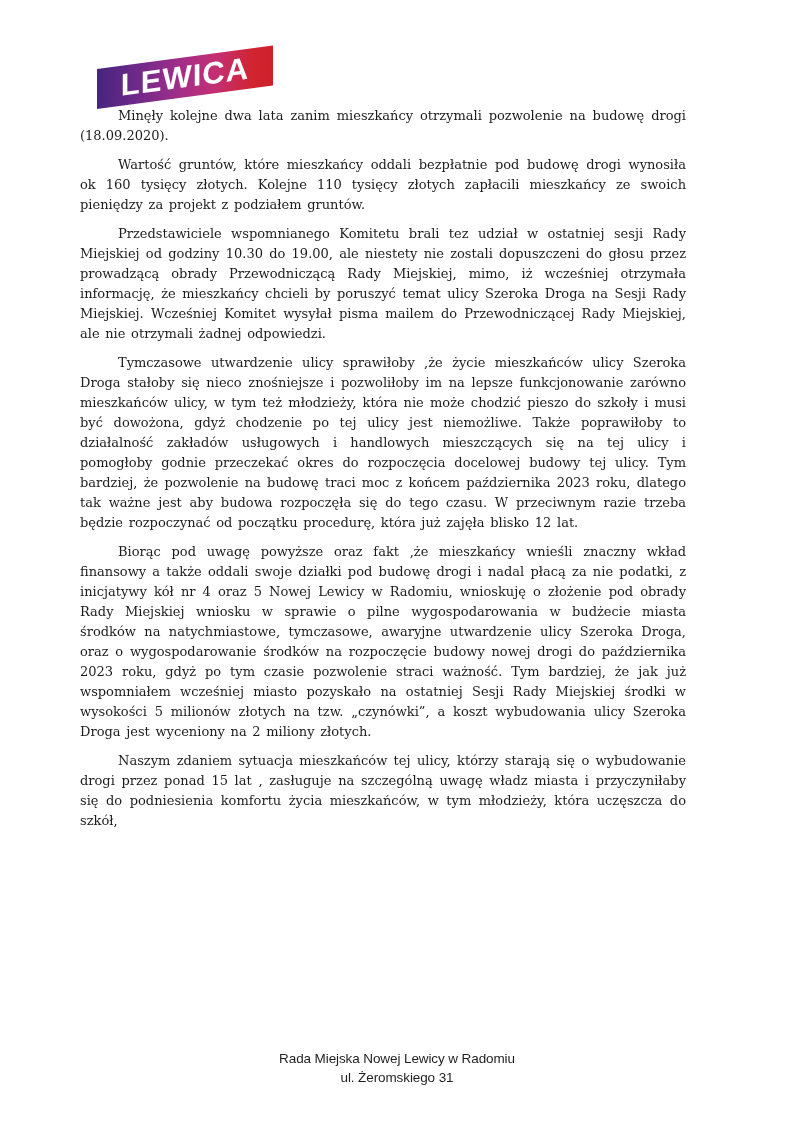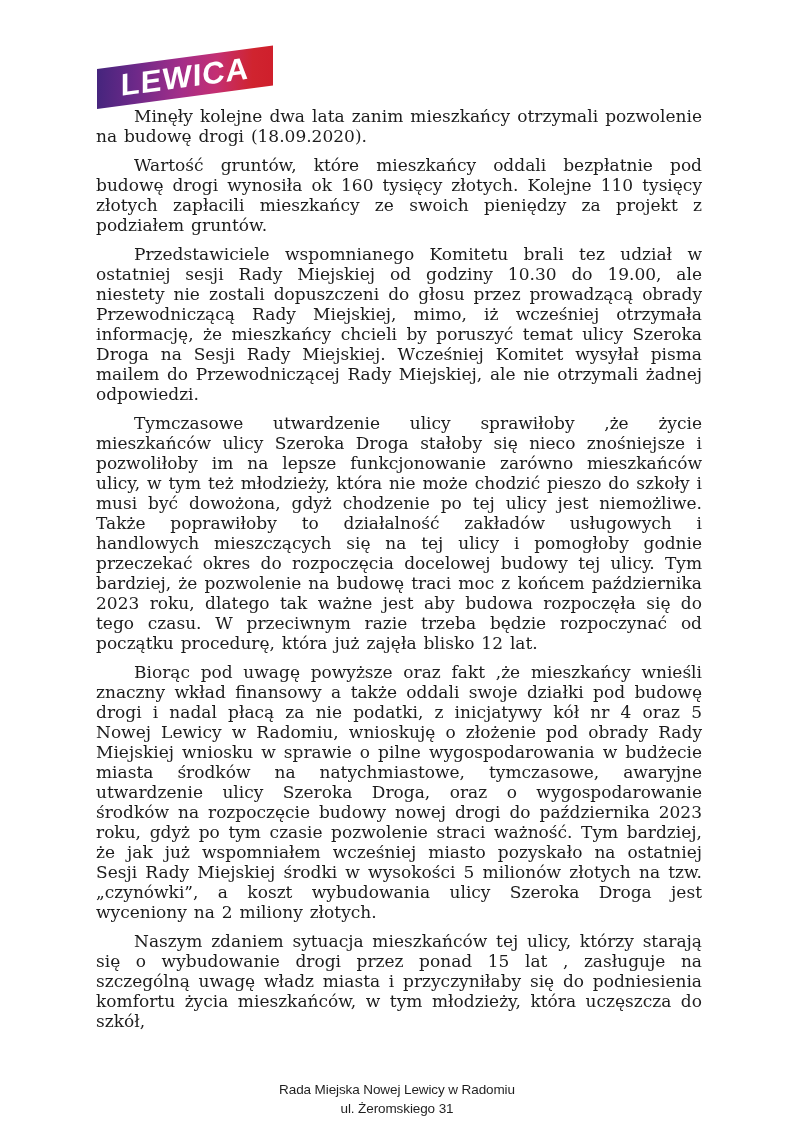--- a/index.html
+++ b/index.html
@@ -41,39 +41,39 @@
     font-weight: bold;
     font-size: 31px;
     letter-spacing: 1px;
     line-height: 1;
     padding-bottom: 2px;
     user-select: none;
   }
   
   .body-text {
     position: absolute;
-    left: 96px;
+    left: 80px;
     top: 106px;
     width: 606px;
     font-family: "DejaVu Serif", "Liberation Serif", serif;
-    font-size: 17px;
+    font-size: 13px;
     line-height: 20px;
     color: #1c1c1c;
   }
   .body-text p {
     margin: 0 0 9px 0;
     text-indent: 38px;
     text-align: justify;
     word-spacing: 1.5px;
   }
   
   .footer {
     position: absolute;
     left: 0;
-    top: 1081px;
+    top: 1050px;
     width: 794px;
     text-align: center;
     font-family: "Liberation Sans", sans-serif;
     font-size: 13.5px;
     line-height: 18.5px;
     letter-spacing: -0.1px;
     color: #1f1f1f;
   }
   .footer div {
     margin: 0;

